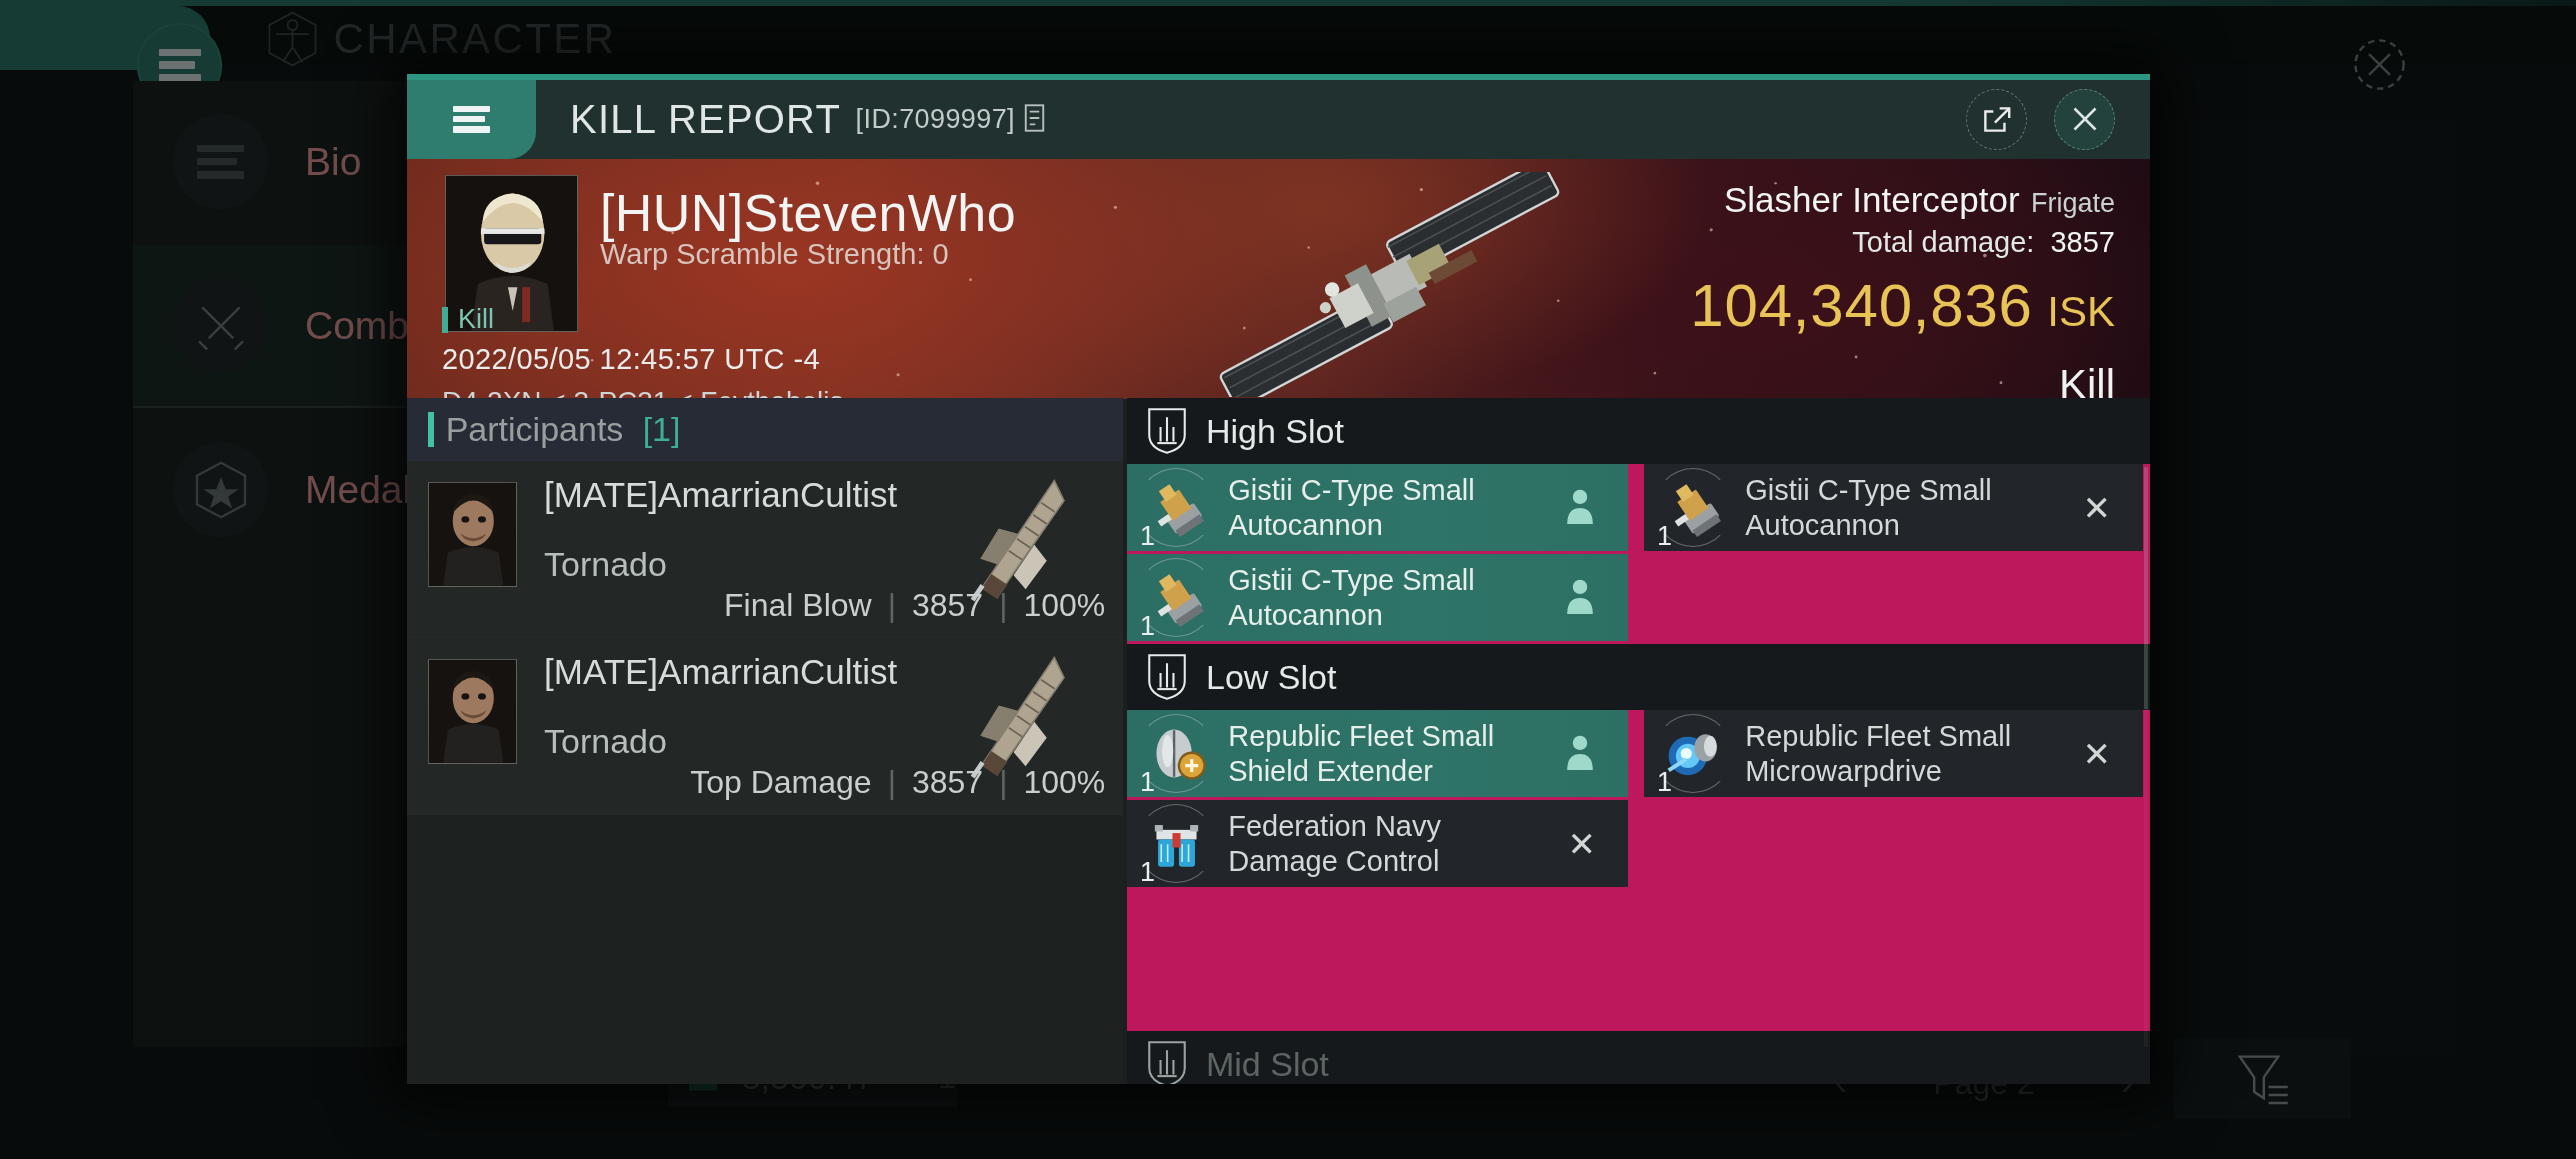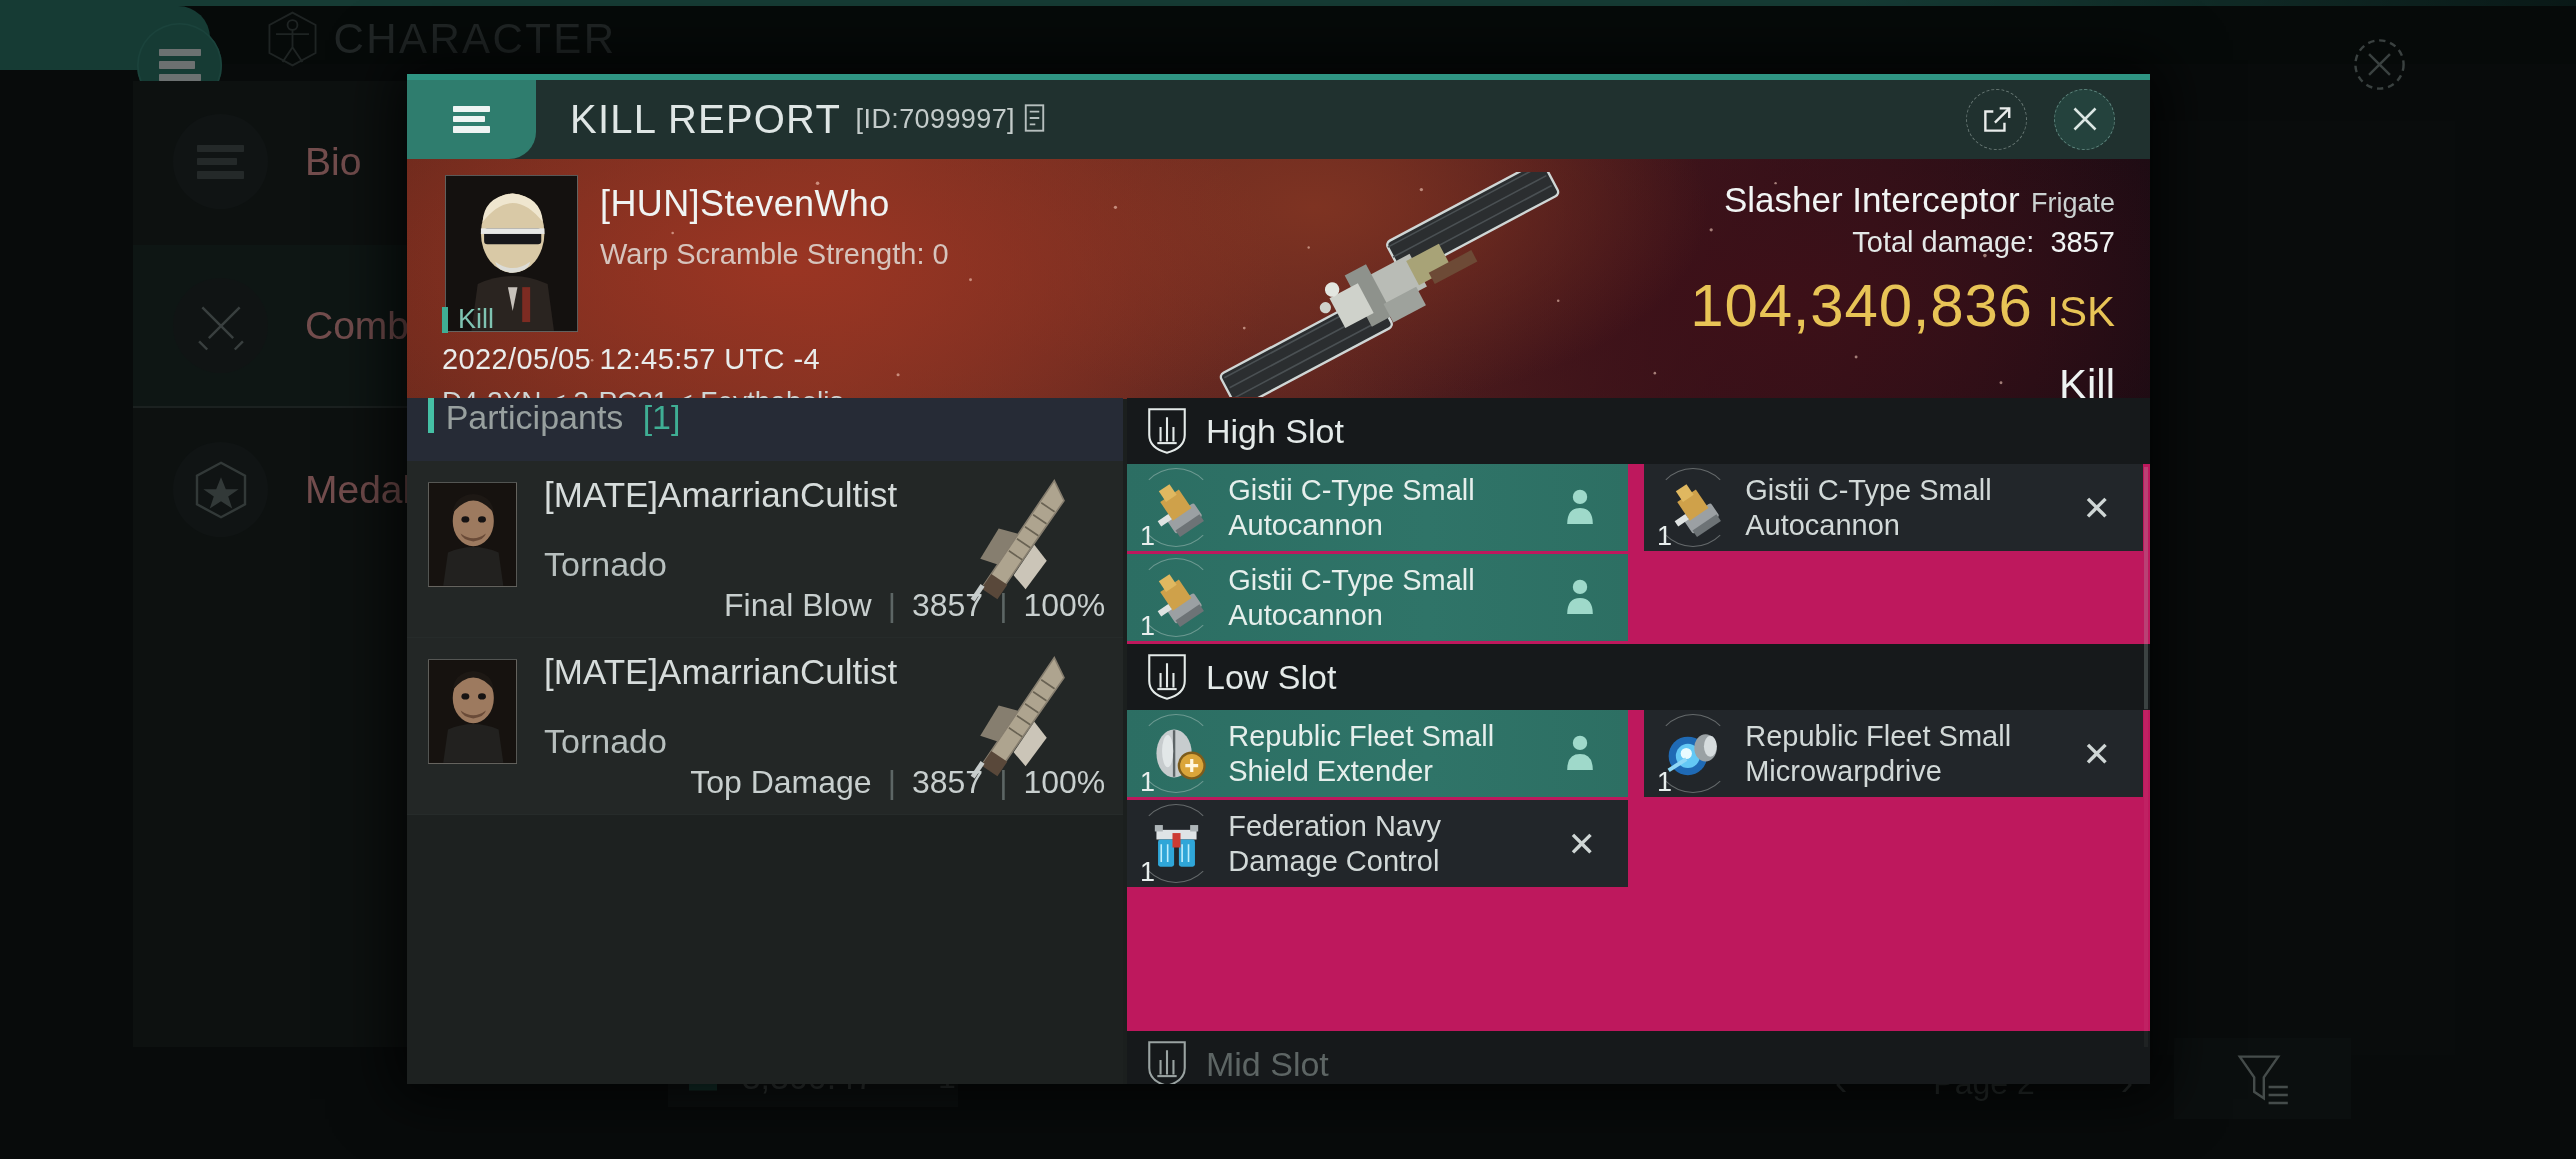--- a/index.html
+++ b/index.html
@@ -132,21 +132,21 @@
       radial-gradient(ellipse 644px 338px at 78% 60%, #3d1018 0%, rgba(61,16,24,0) 72%),
       linear-gradient(100deg,#6e2a1d 0%,#7d3222 26%,#5e2520 52%,#35121a 76%,#1c0b13 100%);
   }
   #banner .stars { position:absolute; inset:0; opacity:.55; }
   #avatar-frame {
     position:absolute; left:38px; top:16px; width:133px; height:157px;
     border:1.6px solid rgba(210,215,215,.35);
     background:linear-gradient(160deg,#2b2722,#161412);
     overflow:hidden;
   }
-  #banner-name { position:absolute; left:193px; top:24px; font-size:36px; color:#f0f4f3; letter-spacing:0.4px; }
+  #banner-name { position:absolute; left:193px; top:24px; font-size:52px; color:#f0f4f3; letter-spacing:0.4px; }
   #banner-warp { position:absolute; left:193px; top:79px; font-size:29px; color:#d6c4bd; }
   #banner-killtag { position:absolute; left:35px; top:145px; display:flex; align-items:center; gap:9.7px; }
   #banner-killtag .bar { width:6.4px; height:26px; background:#3fae94; }
   #banner-killtag span { font-size:27px; color:#7fc4b2; }
   #banner-date { position:absolute; left:35px; top:184px; font-size:29px; color:#e9eceb; letter-spacing:0.4px; }
   #banner-loc { position:absolute; left:35px; top:227px; font-size:28px; color:#cfd5d4; }
 
   #banner-right { position:absolute; right:35px; top:21px; text-align:right; }
   #ship-line { font-size:0; }
   #ship-name { font-size:35px; color:#f1f5f4; }
@@ -156,21 +156,21 @@
   #isk-line { margin-top:11.3px; font-size:0; }
   #isk-val { font-size:60px; color:#e8c456; letter-spacing:0.8px; }
   #isk-unit { font-size:42px; color:#e8c456; margin-left:14.5px; }
   #kill-word { margin-top:21px; font-size:42px; color:#eef3f2; }
 
   
   #content { position:absolute; left:0; top:324px; width:1743px; height:686px; }
 
   #left-pane { position:absolute; left:0; top:0; width:716px; height:686px; background:#1d2120; }
   #participants-header {
-    height:63px; background:#262b36; display:flex; padding-left:21px; gap:11.3px;
+    height:63px; background:#262b36; display:flex; align-items:center; padding-left:21px; gap:11.3px;
   }
   #participants-header .bar { width:6.4px; height:35px; background:#45c0a5; }
   #participants-title { font-size:34px; color:#98a09f; }
   #participants-count { font-size:34px; color:#3fae94; margin-left:8px; }
 
   .participant {
     position:relative; height:177px; border-bottom:1.6px solid #262b2a;
     background:#232726;
   }
   .p-avatar {

